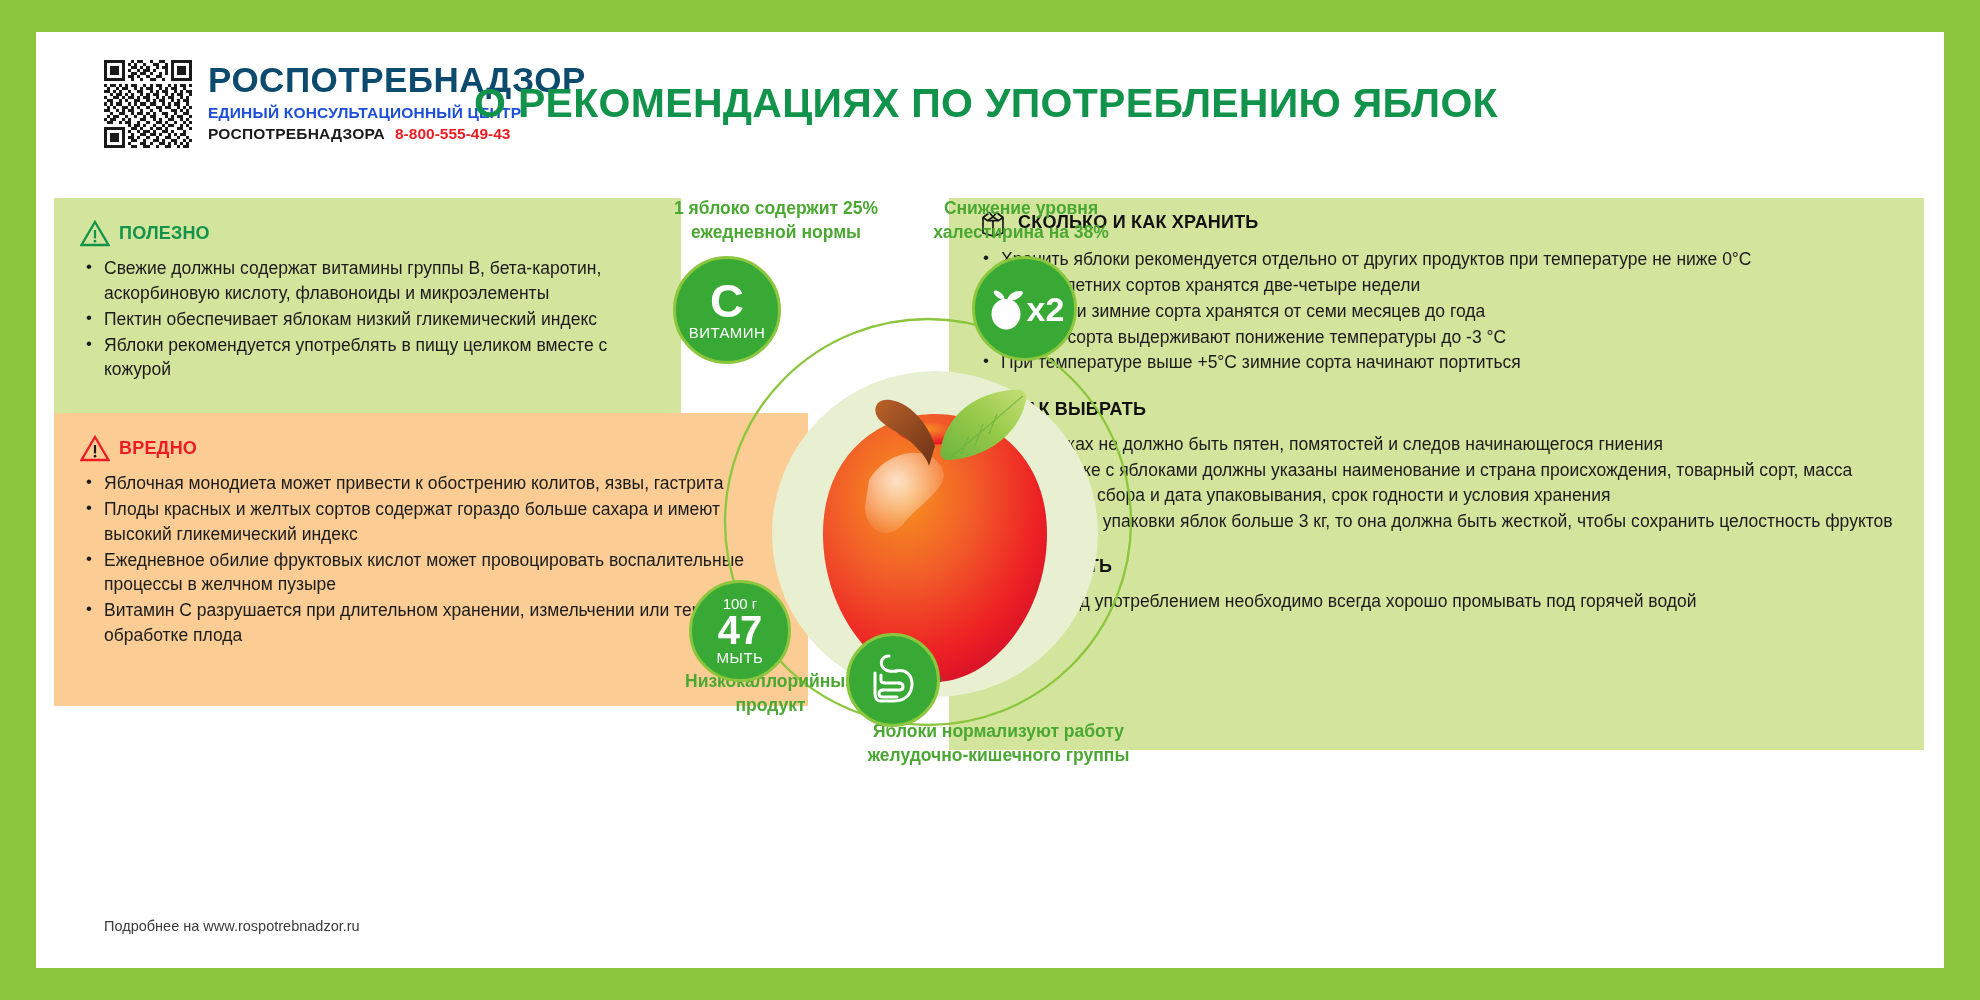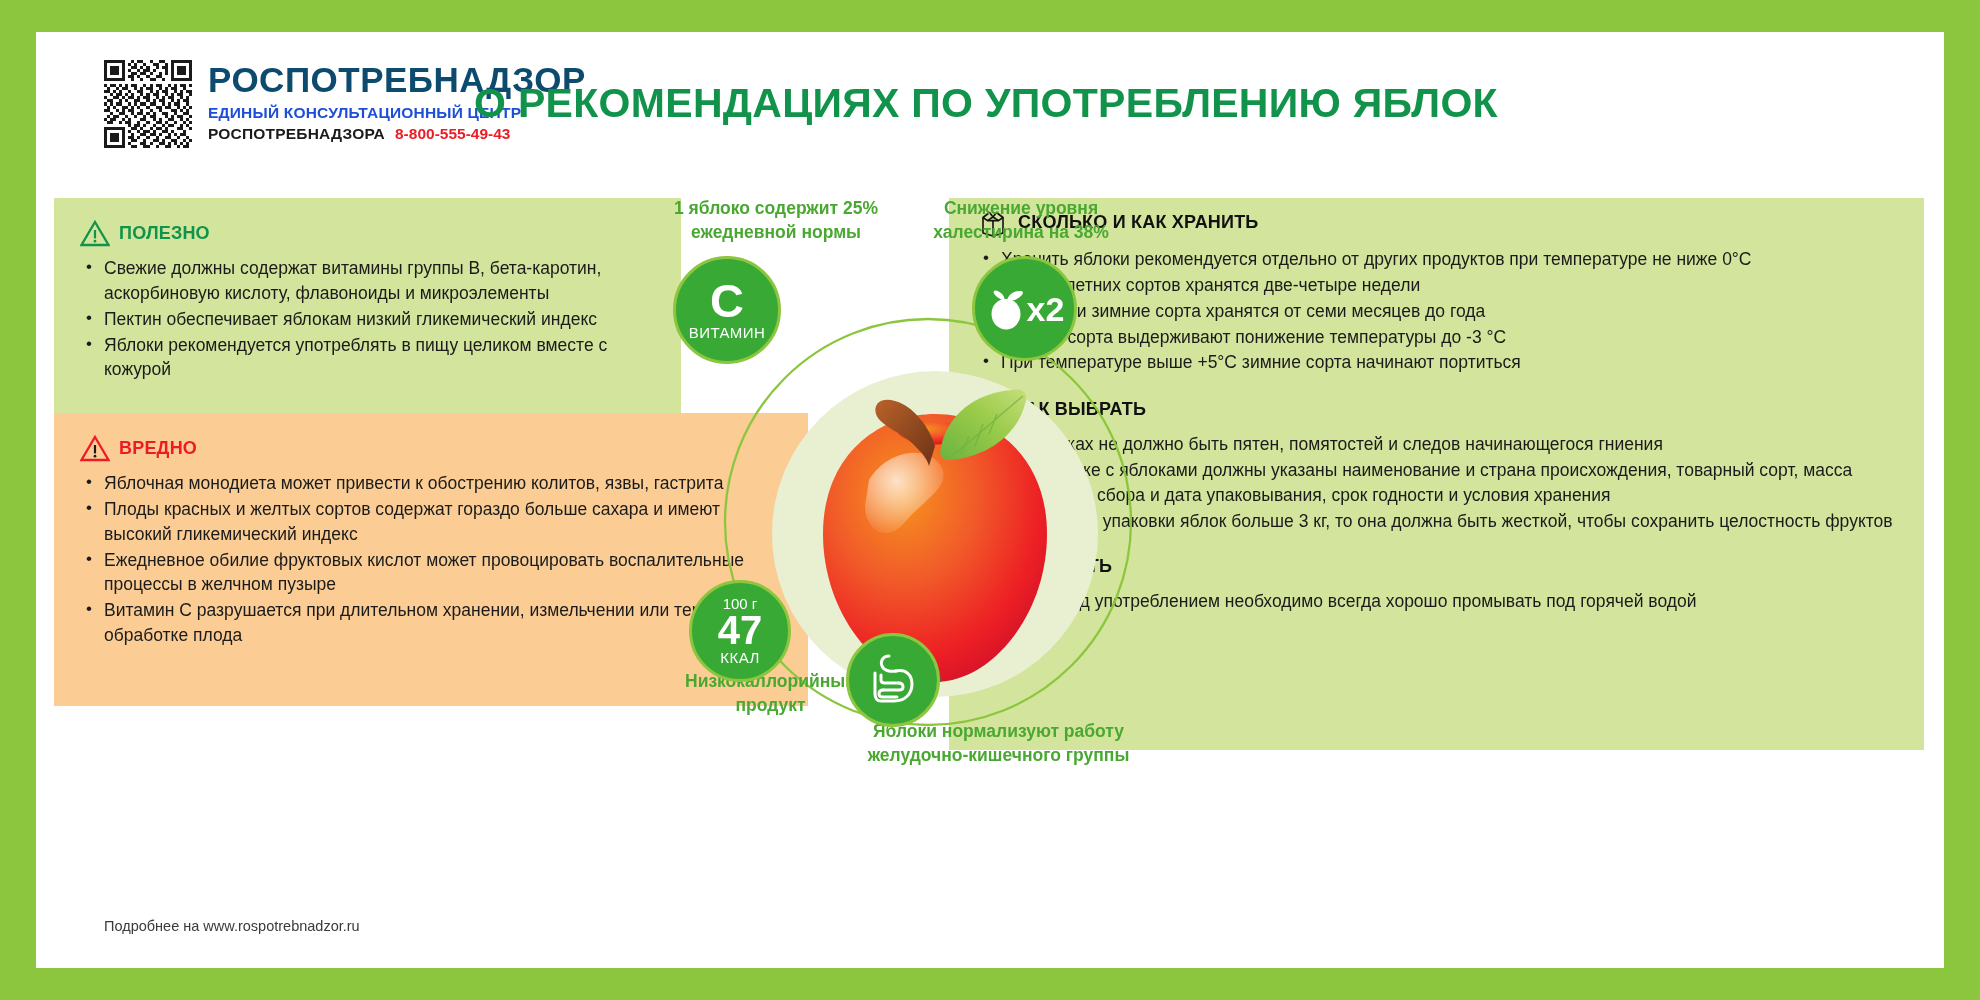--- a/index.html
+++ b/index.html
@@ -545,21 +545,21 @@
             <path d="M22 14 C24 8 30 4.5 36 5 C38 5 38.5 7 37 9 C33 13.5 27 15.5 23 15.5 Z" fill="#ffffff"></path>
           </svg>
           <span class="x2lbl">х2</span>
         </div>
       </div>
 
 
       <div class="badge" id="badge-kcal">
         <span class="t1">100 г</span>
         <span class="t2">47</span>
-        <span class="t3">ККАЛ</span>
+        <span class="t3">МЫТЬ</span>
       </div>
 
       <div class="badge" id="badge-gi">
         <svg width="60" height="62" viewBox="0 0 60 62">
           <g fill="none" stroke="#ffffff" stroke-width="3" stroke-linecap="round" stroke-linejoin="round">
             <path d="M26 7 C20 7 17 12 19 17 C21 22 28 23 33 22"></path>
             <path d="M33 22 C43 20 49 26 49 35 C49 45 42 52 31 52 L18 52 C14 52 12 49 12 45 L12 24"></path>
             <path d="M18 26 L18 31 C18 33 20 34 22 34 L36 34"></path>
             <path d="M36 34 C39 34 40 36 40 38 C40 40 38 41 36 41 L20 41"></path>
             <path d="M20 41 C17 41 16 43 16 45 C16 47 18 48 20 48 L34 48"></path>

